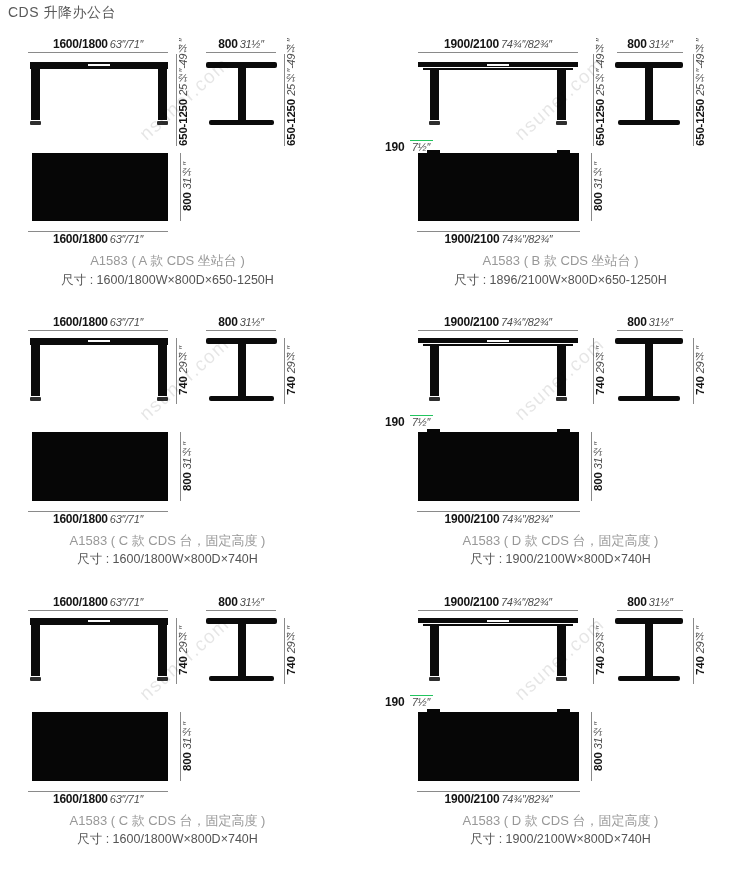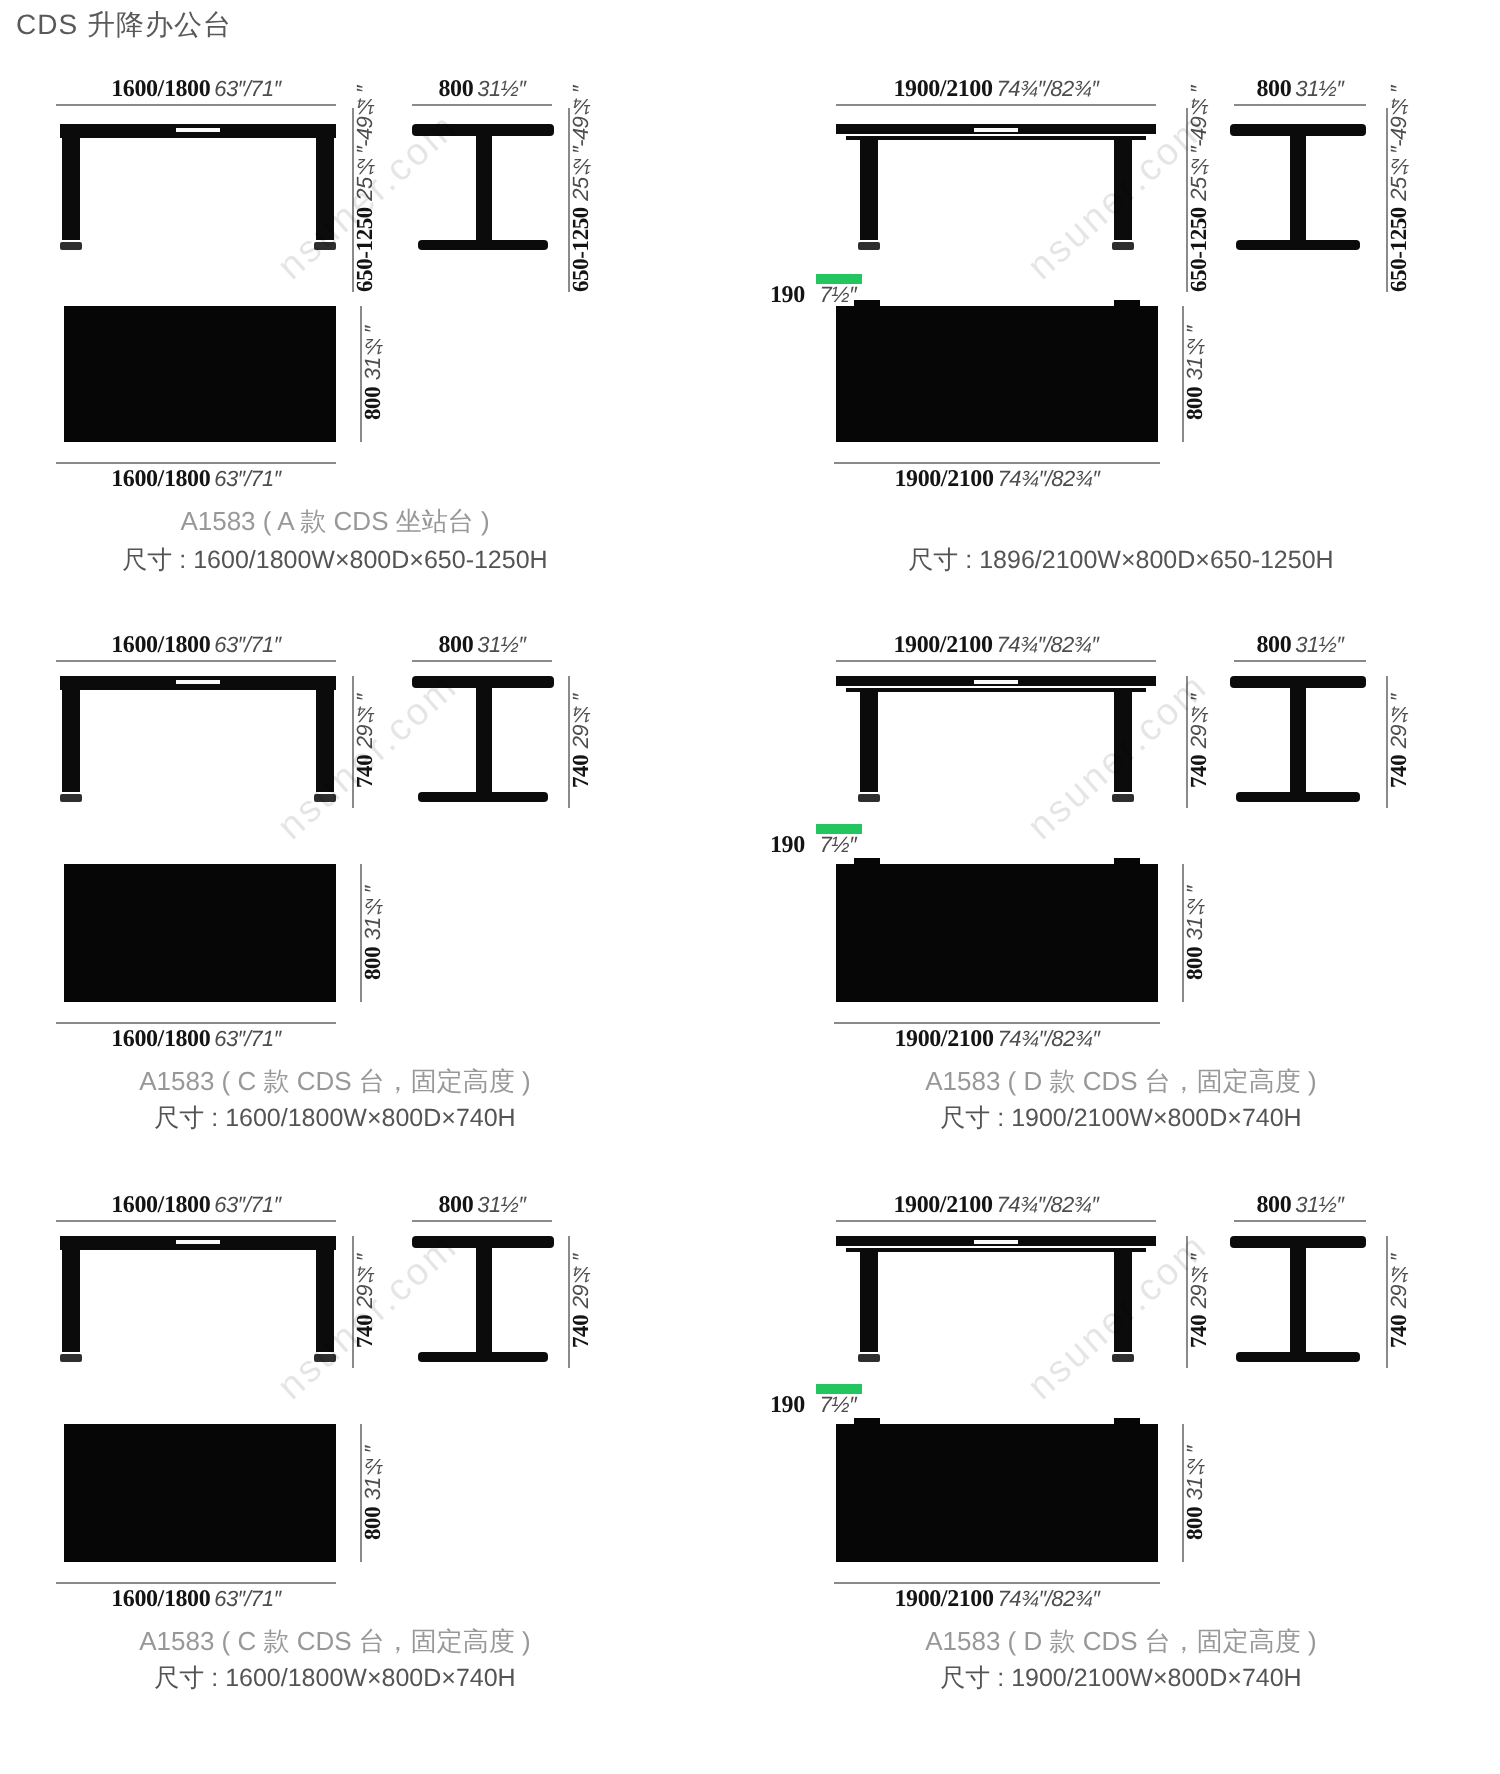--- a/index.html
+++ b/index.html
@@ -9,33 +9,33 @@
     -webkit-font-smoothing:antialiased;
   }
   .page-title{position:absolute;left:8px;top:4px;font-size:14px;color:#595959;letter-spacing:.5px;}
 
   .panel{position:absolute;width:375px;height:285px;}
   #p0{left:0;top:30px}   #p1{left:375px;top:30px}
   #p2{left:0;top:310px}  #p3{left:375px;top:310px}
   #p4{left:0;top:590px}  #p5{left:375px;top:590px}
 
   
-  .mm{font-weight:700;color:#141414;letter-spacing:-.2px;font-family:Liberation Serif, serif;}
+  .mm{font-weight:700;color:#141414;letter-spacing:-.2px;}
   .in{font-style:italic;color:#4d4d4d;font-size:11px;margin-left:2px;letter-spacing:-.3px;}
   .hdim{position:absolute;text-align:center;border-bottom:1px solid #8a8a8a;white-space:nowrap;
         font-size:12px;line-height:13px;height:14px;}
   .hdim-b{position:absolute;text-align:center;border-top:1px solid #8a8a8a;white-space:nowrap;
         font-size:12px;line-height:13px;padding-top:1px;}
   .vdim{position:absolute;display:flex;}
   .vline{width:1px;background:#8a8a8a;}
   .vtext{writing-mode:vertical-rl;transform:rotate(180deg);text-align:center;white-space:nowrap;
          font-size:11.5px;line-height:12px;padding-left:1px;}
   .vtext .in{margin-left:0;}
   .ovh{position:absolute;font-size:12px;white-space:nowrap;}
-  .ovh .in{border-top:5px solid #22c55e;padding:0 3px 0 2px;}
+  .ovh .in{border-top:1px solid #22c55e;padding:0 3px 0 2px;}
 
   
   .front{position:absolute;height:63px;}
   .front .bar{position:absolute;top:0;left:0;right:0;height:7px;background:#0b0b0b;}
   .front .bar::after{content:"";position:absolute;top:2px;left:50%;width:22px;height:2px;margin-left:-11px;background:#fafafa;}
   .front .leg{position:absolute;top:6px;width:9px;height:52px;background:#0b0b0b;}
   .front.edge .leg.l{left:1px}.front.edge .leg.r{right:1px}
   .front.inset .bar{height:5px;}
   .front.inset .rail{position:absolute;top:6px;left:5px;right:5px;height:2px;background:#0b0b0b;}
   .front.inset .leg.l{left:12px}.front.inset .leg.r{right:12px}
@@ -185,20 +185,21 @@
     <div class="tab l"></div>
     <div class="tab r"></div>
   </div>
   <div class="vdim vd3">
     <div class="vline"></div>
     <div class="vtext"><span class="mm">800</span> <span class="in">31½″</span></div>
   </div>
   <div class="hdim-b bdim">
     <span class="mm">1900/2100</span><span class="in">74¾″/82¾″</span>
   </div>
+  <div class="cap1">A1583 ( B 款 CDS 坐站台 )</div>
   <div class="cap2">尺寸 : 1896/2100W×800D×650-1250H</div>
   <div class="wm">nsuner.com</div>
 </div>
 
 <div class="panel va short pl" id="p2">
   <div class="hdim fdim">
     <span class="mm">1600/1800</span><span class="in">63″/71″</span>
   </div>
   <div class="front edge">
     <div class="bar"></div>

